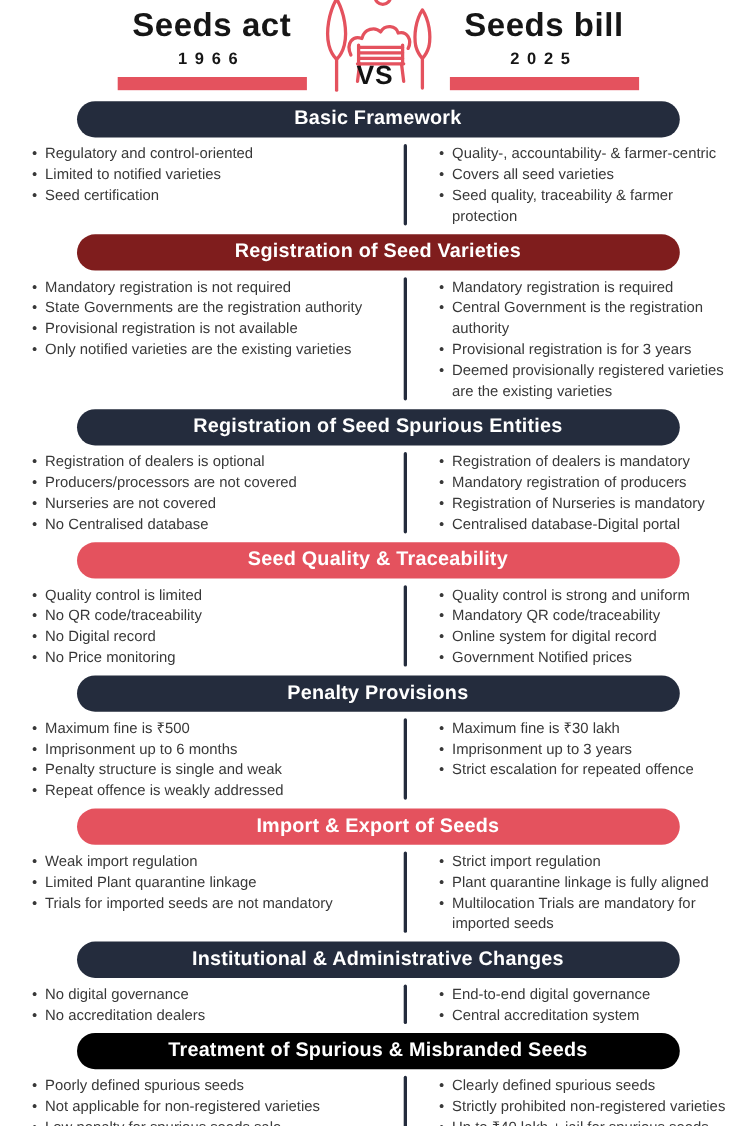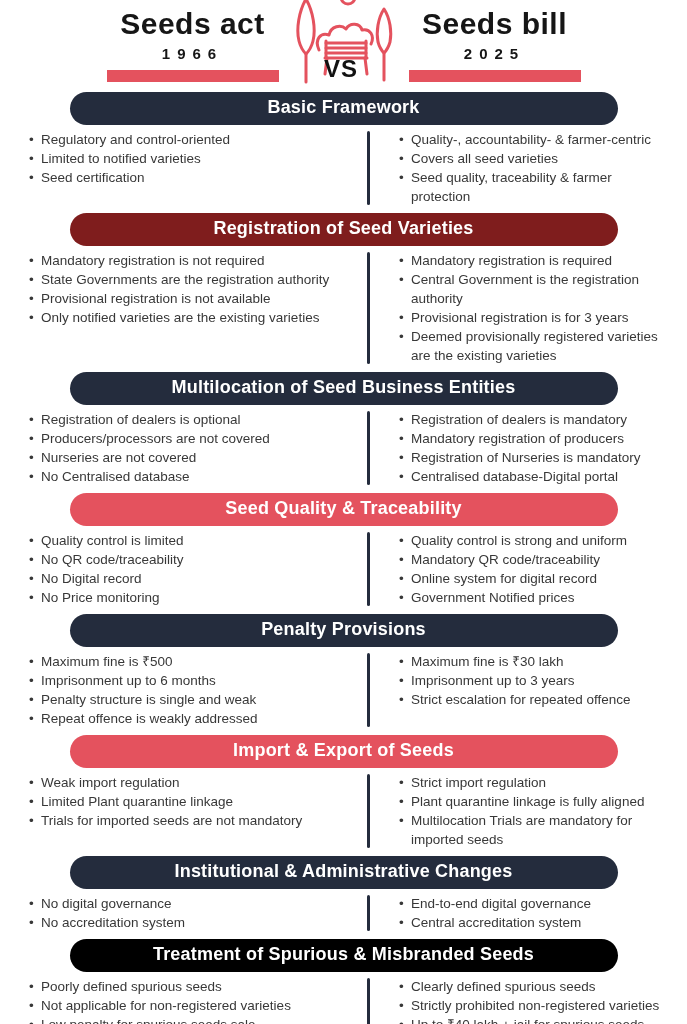--- a/index.html
+++ b/index.html
@@ -120,21 +120,21 @@
           <li>Mandatory registration is required</li>
           <li>Central Government is the registration authority</li>
           <li>Provisional registration is for 3 years</li>
           <li>Deemed provisionally registered varieties are the existing varieties</li>
         </ul>
     </div>
   </section>
 
   <section>
     <div class="banner" style="background: rgb(36, 44, 61);">
-      <h2>Multilocation of Seed Business Entities</h2>
+      <h2>Registration of Seed Spurious Entities</h2>
     </div>
     <div class="cols">
       <ul class="col col-left">
           <li>Registration of dealers is optional</li>
           <li>Producers/processors are not covered</li>
           <li>Nurseries are not covered</li>
           <li>No Centralised database</li>
         </ul>
       <div class="divider"></div>
       <ul class="col col-right">
@@ -206,21 +206,21 @@
     </div>
   </section>
 
   <section>
     <div class="banner" style="background: rgb(36, 44, 61);">
       <h2>Institutional &amp; Administrative Changes</h2>
     </div>
     <div class="cols">
       <ul class="col col-left">
           <li>No digital governance</li>
-          <li>No accreditation system</li>
+          <li>No accreditation dealers</li>
         </ul>
       <div class="divider"></div>
       <ul class="col col-right">
           <li>End-to-end digital governance</li>
           <li>Central accreditation system</li>
         </ul>
     </div>
   </section>
 
   <section>

